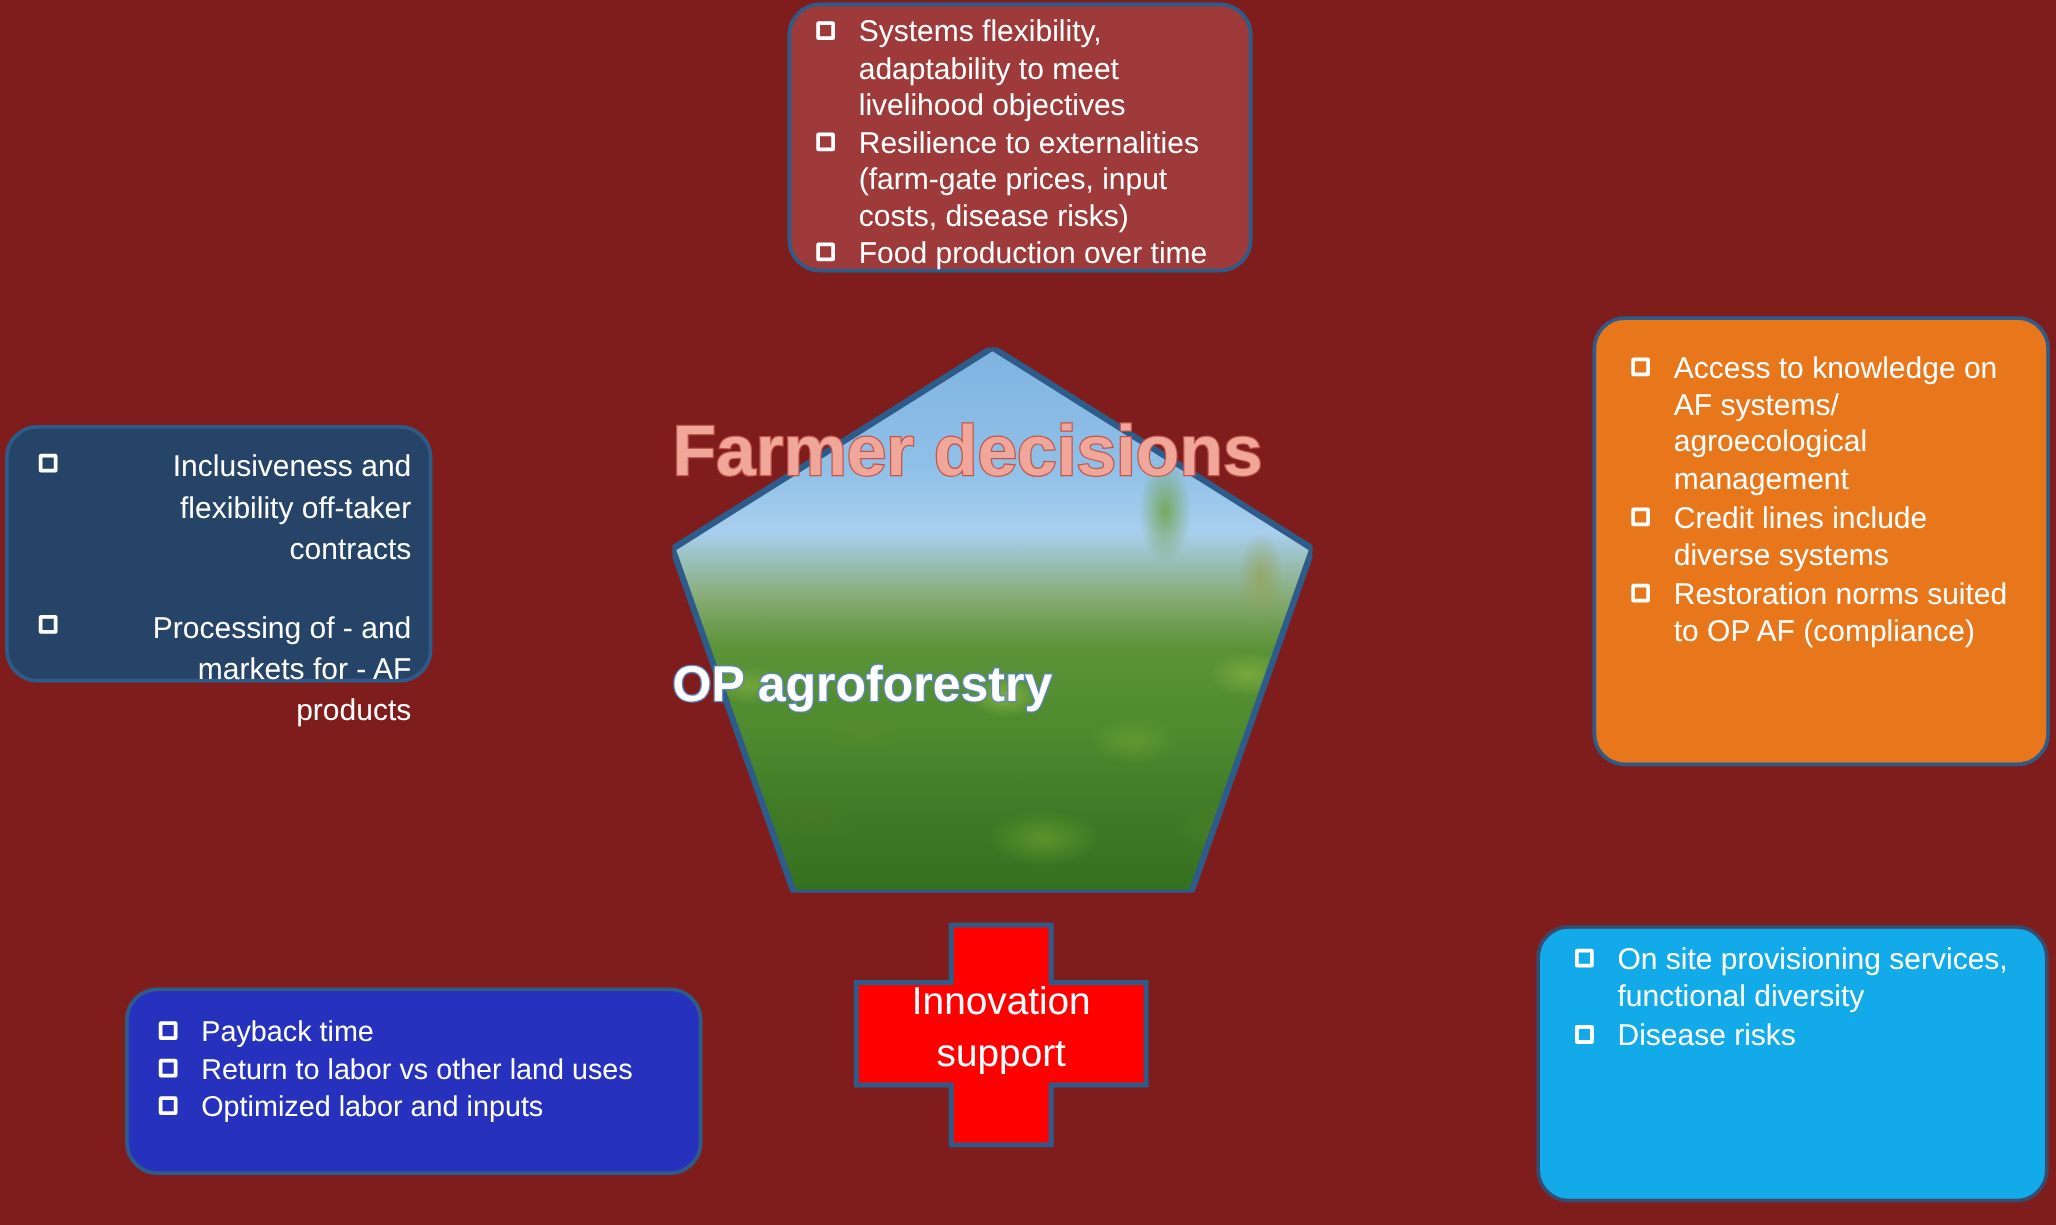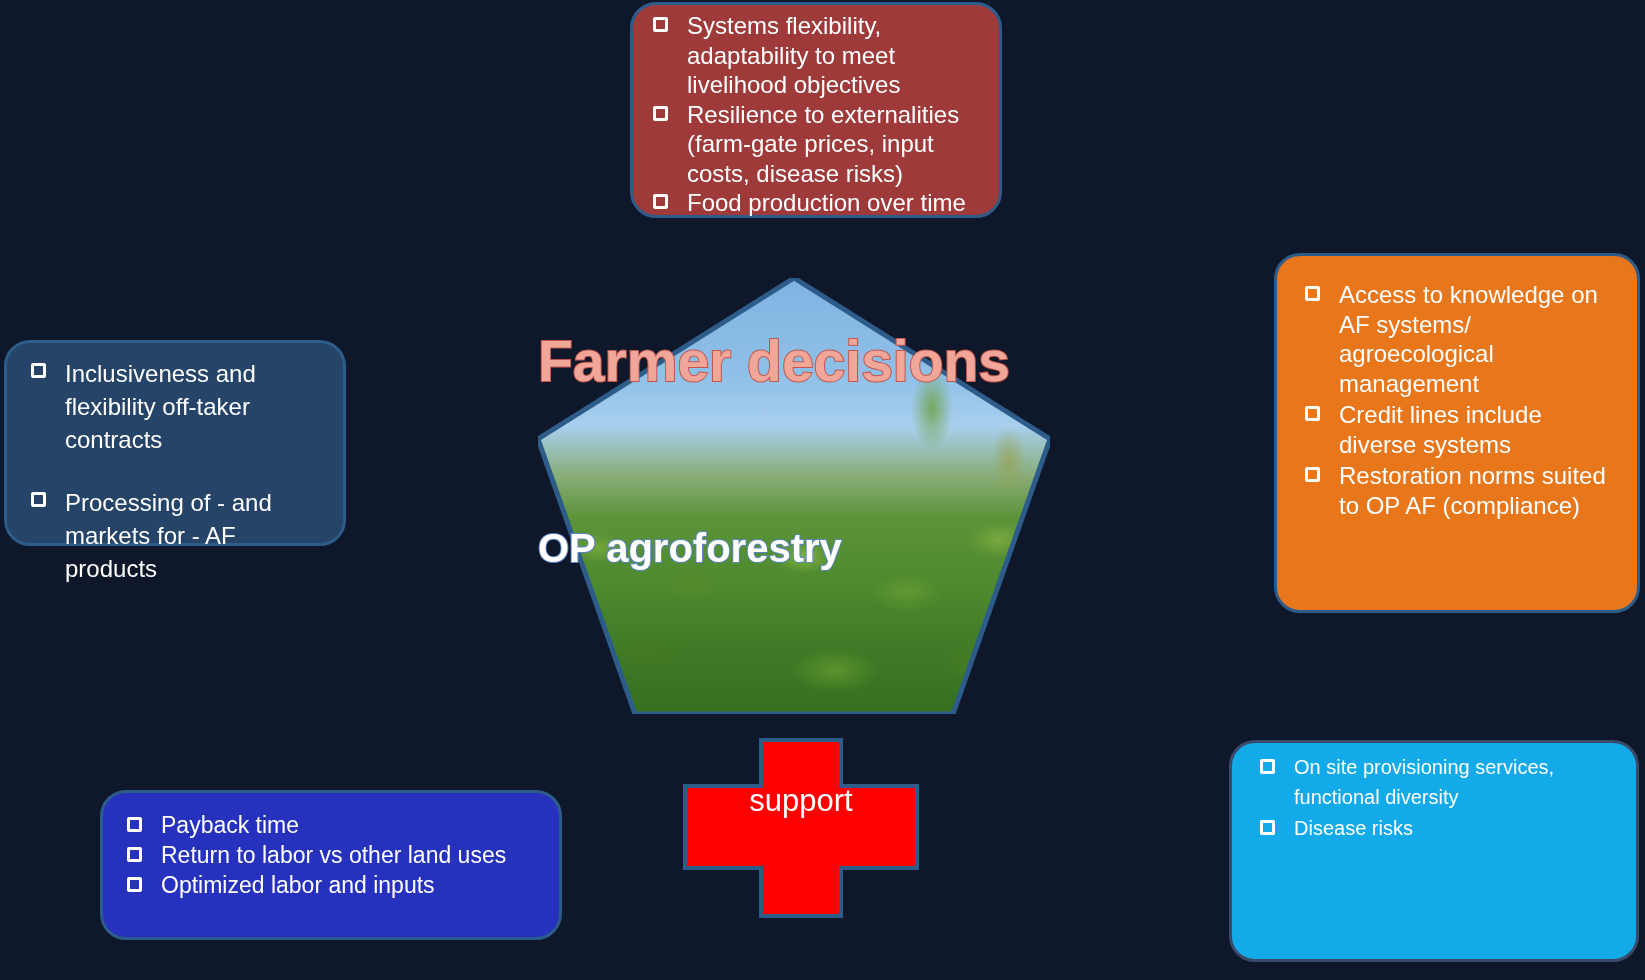--- a/index.html
+++ b/index.html
@@ -1,20 +1,20 @@
 <!DOCTYPE html>
 <html><head>
 <meta charset="utf-8">
 <style>
   html,body{margin:0;padding:0;background:#000;}
   body{
     width:1645px;height:980px;position:relative;overflow:hidden;
     font-family:"Liberation Sans", sans-serif;
   }
-  #stage{position:absolute;inset:0;width:1645px;height:980px;background:#0f172a;}
+  #stage{position:absolute;inset:0;width:1645px;height:980px;background:#7f1d1d;}
 
   
   .box{
     position:absolute;
     box-sizing:border-box;
     border:3px solid #2e5c8a;
     border-radius:26px;
     color:#ffffff;
     padding:10px 14px 10px 16px;
   }
@@ -42,21 +42,21 @@
   }
   #box-top li{margin-bottom:0;}
 
   
   #box-left{
     left:4px;top:340px;width:342px;height:206px;
     background:#254467;
     font-size:24px;line-height:33px;
     padding-top:14px;padding-left:20px;
   }
-  #box-left li{margin-bottom:30px;}
+  #box-left li{margin-bottom:30px;text-align:right;}
   #box-left li:last-child{margin-bottom:0;}
 
   
   #box-bottomleft{
     left:100px;top:790px;width:462px;height:150px;
     background:#2631bd;
     font-size:23px;line-height:29px;
     padding-top:18px;padding-left:20px;
   }
   #box-bottomleft li{margin-bottom:1px;}
@@ -66,21 +66,21 @@
     left:1274px;top:253px;width:366px;height:360px;
     background:#e8761b;
     font-size:24px;line-height:29.5px;
     padding-top:24px;padding-left:24px;
   }
 
   
   #box-bottomright{
     left:1229px;top:740px;width:410px;height:222px;
     background:#12aae8;
-    font-size:20px;line-height:29.5px;
+    font-size:24px;line-height:29.5px;
     border-color:#3a4a6b;
     padding-top:10px;padding-left:24px;
   }
 
   
   #pentagon-wrap{
     position:absolute;left:538px;top:278px;width:512px;height:436px;
   }
   #pentagon{
     position:absolute;inset:0;
@@ -233,17 +233,18 @@
     </div>
     <div class="pent-label" id="label-farmer">Farmer decisions</div>
     <div class="pent-label" id="label-op">OP agroforestry</div>
   </div>
 
   <div id="cross">
     <svg width="236" height="180" viewBox="0 0 236 180" xmlns="http://www.w3.org/2000/svg" aria-hidden="true">
       <polygon points="78,2 158,2 158,48 234,48 234,130 158,130 158,178 78,178 78,130 2,130 2,48 78,48" fill="#ff0000" stroke="#2e5c8a" stroke-width="4"></polygon>
     </svg>
     <div id="cross-label">
+      <div>Innovation</div>
       <div>support</div>
     </div>
   </div>
 
 </div>
 
 </body></html>

